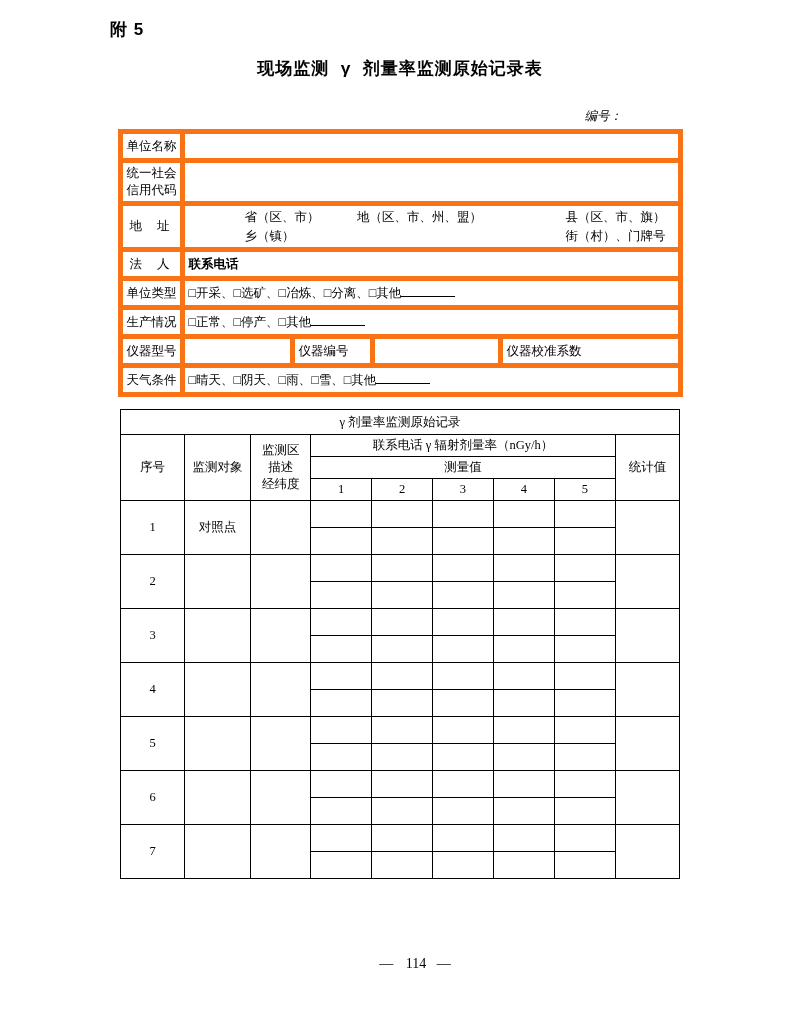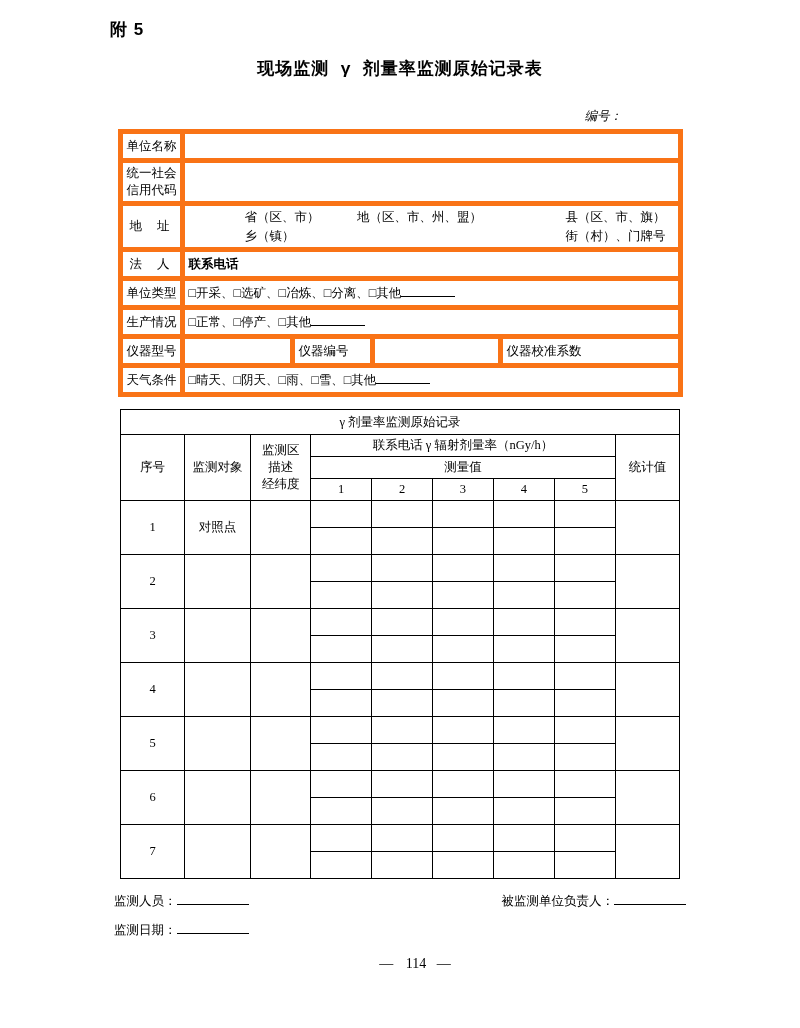--- a/index.html
+++ b/index.html
@@ -399,36 +399,20 @@
     <tr>
       <td class="row-cell"></td>
       <td class="row-cell"></td>
       <td class="row-cell"></td>
       <td class="row-cell"></td>
       <td class="row-cell"></td>
     </tr>
   </tbody>
     </table>
 
-  <div class="sign-area">
-    <div class="sign-line">
-      <div class="sign-left">
-        <span>监测人员：</span><span class="ul-long"></span>
-      </div>
-      <div class="sign-right">
-        <span>被监测单位负责人：</span><span class="ul-long"></span>
-      </div>
-    </div>
-    <div class="sign-line">
-      <div class="sign-left">
-        <span>监测日期：</span><span class="ul-long"></span>
-      </div>
-      <div></div>
-    </div>
-  </div>
 
   <div class="footer">
     <span class="dash">—</span>
     &nbsp;&nbsp;<span>114</span>&nbsp;&nbsp;
     <span class="dash">—</span>
   </div>
 
 </div>
 
 </body></html>

